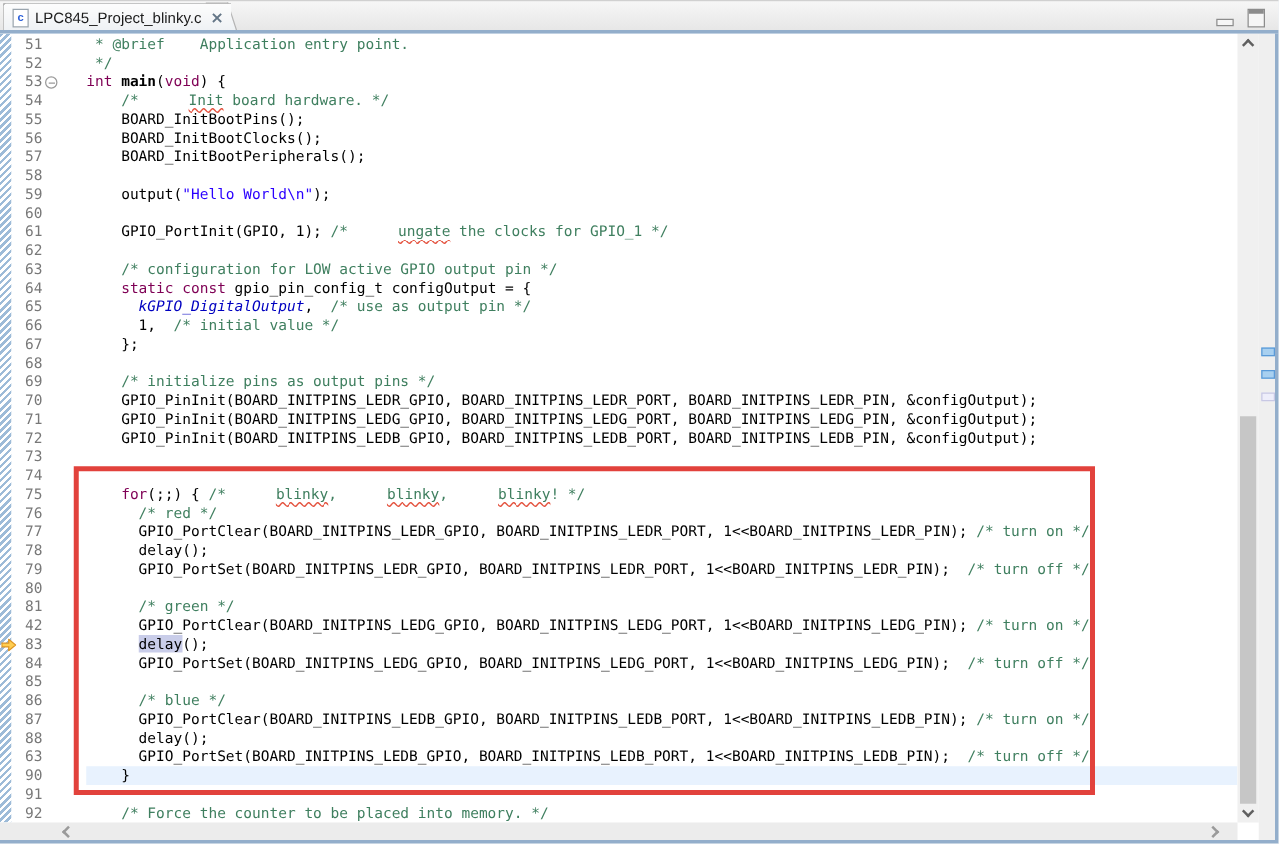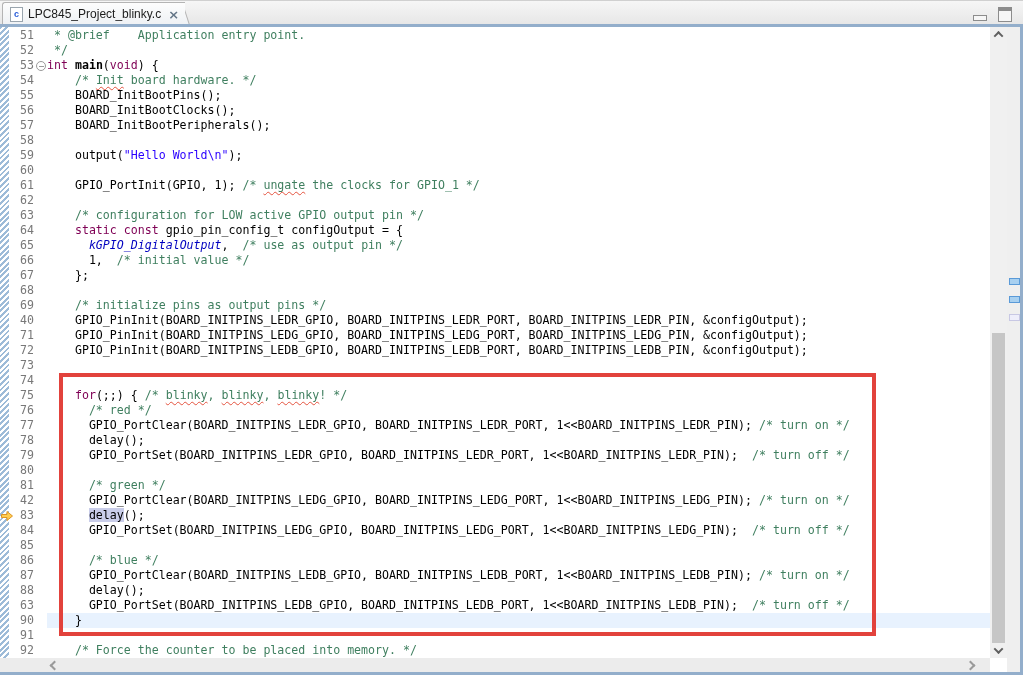--- a/index.html
+++ b/index.html
@@ -21,31 +21,31 @@
   .tab-close{margin-left:7px;font:bold 13px/13px "DejaVu Sans",sans-serif;color:#647687;cursor:pointer;}
   .win-btn{position:absolute;box-sizing:border-box;}
   .btn-min{left:973px;top:14px;width:14px;height:6px;border:1px solid #8c8c8c;background:#f6f6f6;}
   .btn-max{left:998px;top:6px;width:14px;height:15px;border:1px solid #8c8c8c;background:#f6f6f6;}
   .btn-max::before{content:"";display:block;height:3px;background:#8c8c8c;}
   
   .editor{position:absolute;left:0;top:27px;width:990px;height:631px;background:#fff;overflow:hidden;}
   .hatch{position:absolute;left:0;top:0;width:9px;height:631px;
          background:repeating-linear-gradient(135deg,#9dbbd8 0 2px,#ffffff 2px 4px);}
   .lines{position:absolute;left:0;top:1px;width:990px;}
-  .row{position:relative;display:flex;height:15px;font:11.6px/15px "DejaVu Sans Mono",monospace;}
+  .row{position:relative;display:flex;height:15px;font:11.6px/15px "DejaVu Sans Mono",monospace;gap:22px;}
   .ln{flex:none;width:47px;box-sizing:border-box;padding-right:13px;text-align:right;color:#787878;}
   .cl{flex:1;white-space:pre;color:#000;}
   .row.cur .cl{background:#e8f2fe;}
   .seg.k{color:#7f0055;font-weight:normal;}
   .seg.c{color:#3f7f5f;}
   .seg.s{color:#2a00ff;}
   .seg.e{color:#0000c0;font-style:italic;}
   .seg.f{font-weight:bold;}
   .seg.sq{text-decoration:underline;text-decoration-style:wavy;text-decoration-color:#e4533f;
-          text-decoration-thickness:1px;text-underline-offset:2px;}
+          text-decoration-thickness:1px;text-underline-offset:2px;margin-left:33px;}
   .seg.hl{background:#c9cde9;}
   .fold{position:absolute;left:36px;top:3px;width:8px;height:8px;border:1px solid #9a9a9a;border-radius:50%;
         background:#fff;box-sizing:content-box;}
   .fold::before{content:"";position:absolute;left:2px;top:4px;width:5px;height:1px;background:#9a9a9a;}
   .iparrow{position:absolute;left:1px;top:2px;}
   
   .redbox{position:absolute;left:59px;top:373px;width:817px;height:263px;border:4px solid #e2423c;
           box-sizing:border-box;z-index:40;}
   
   .vscroll{position:absolute;left:990px;top:27px;width:17px;height:631px;background:#f0f0f0;}
@@ -158,21 +158,21 @@
         </div>
         <div class="row">
           <span class="ln">68</span>
           <span class="cl"></span>
         </div>
         <div class="row">
           <span class="ln">69</span>
           <span class="cl"><span class="seg p">    </span><span class="seg c">/* initialize pins as output pins */</span></span>
         </div>
         <div class="row">
-          <span class="ln">40</span>
+          <span class="ln">70</span>
           <span class="cl"><span class="seg p">    GPIO_PinInit(BOARD_INITPINS_LEDR_GPIO, BOARD_INITPINS_LEDR_PORT, BOARD_INITPINS_LEDR_PIN, &amp;configOutput);</span></span>
         </div>
         <div class="row">
           <span class="ln">71</span>
           <span class="cl"><span class="seg p">    GPIO_PinInit(BOARD_INITPINS_LEDG_GPIO, BOARD_INITPINS_LEDG_PORT, BOARD_INITPINS_LEDG_PIN, &amp;configOutput);</span></span>
         </div>
         <div class="row">
           <span class="ln">72</span>
           <span class="cl"><span class="seg p">    GPIO_PinInit(BOARD_INITPINS_LEDB_GPIO, BOARD_INITPINS_LEDB_PORT, BOARD_INITPINS_LEDB_PIN, &amp;configOutput);</span></span>
         </div>

